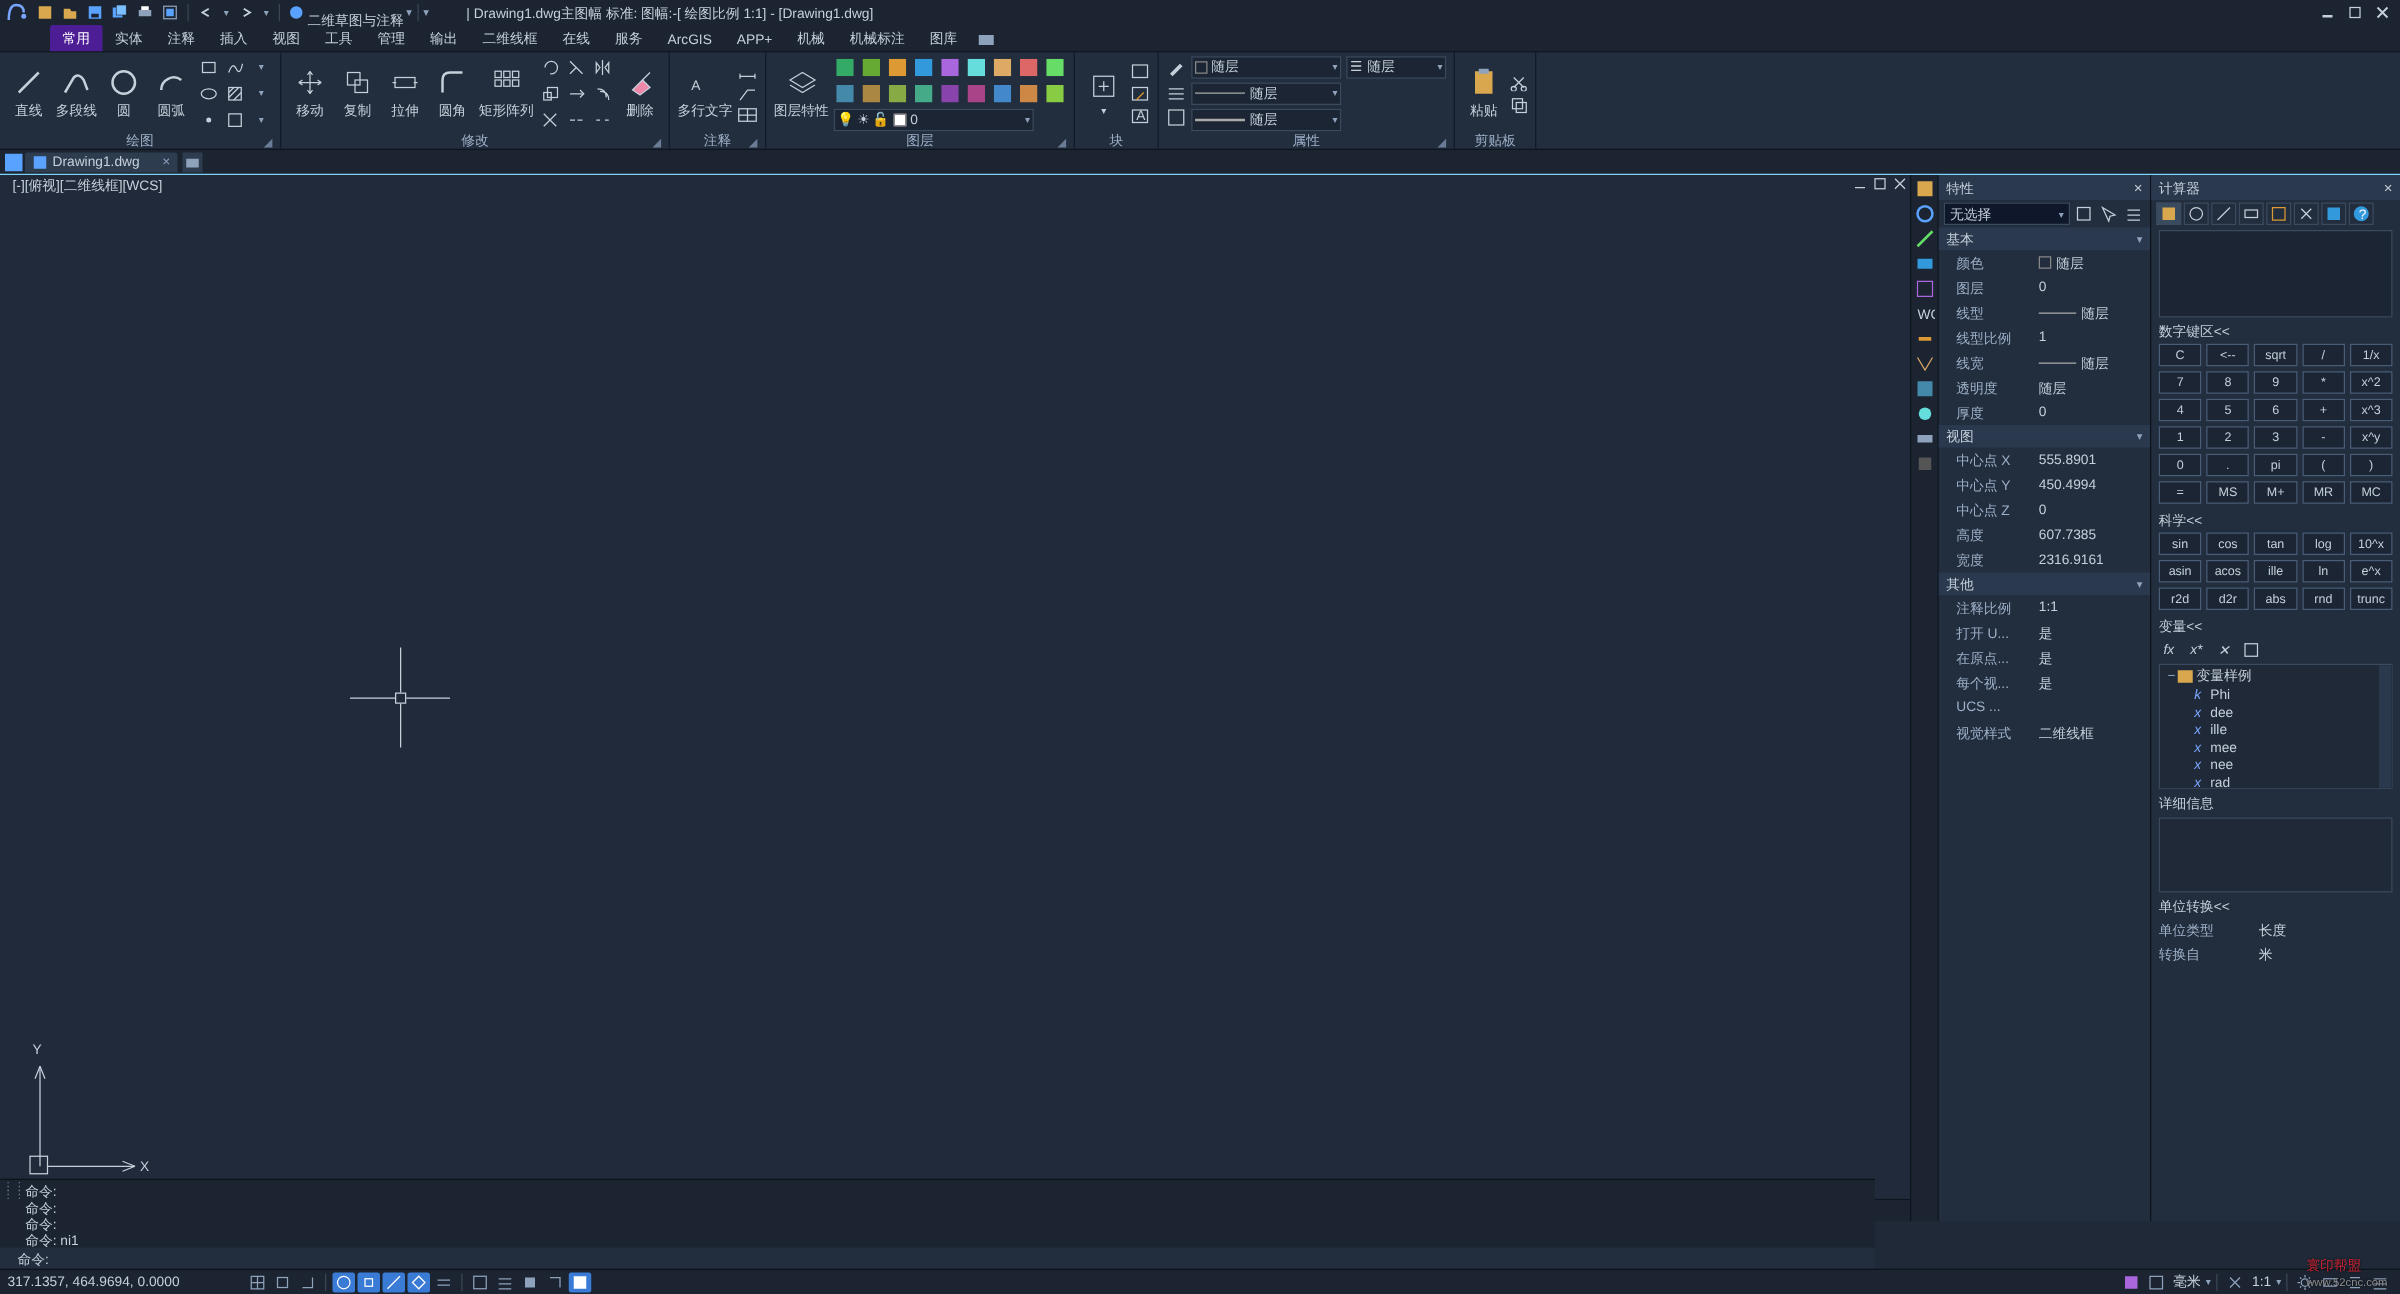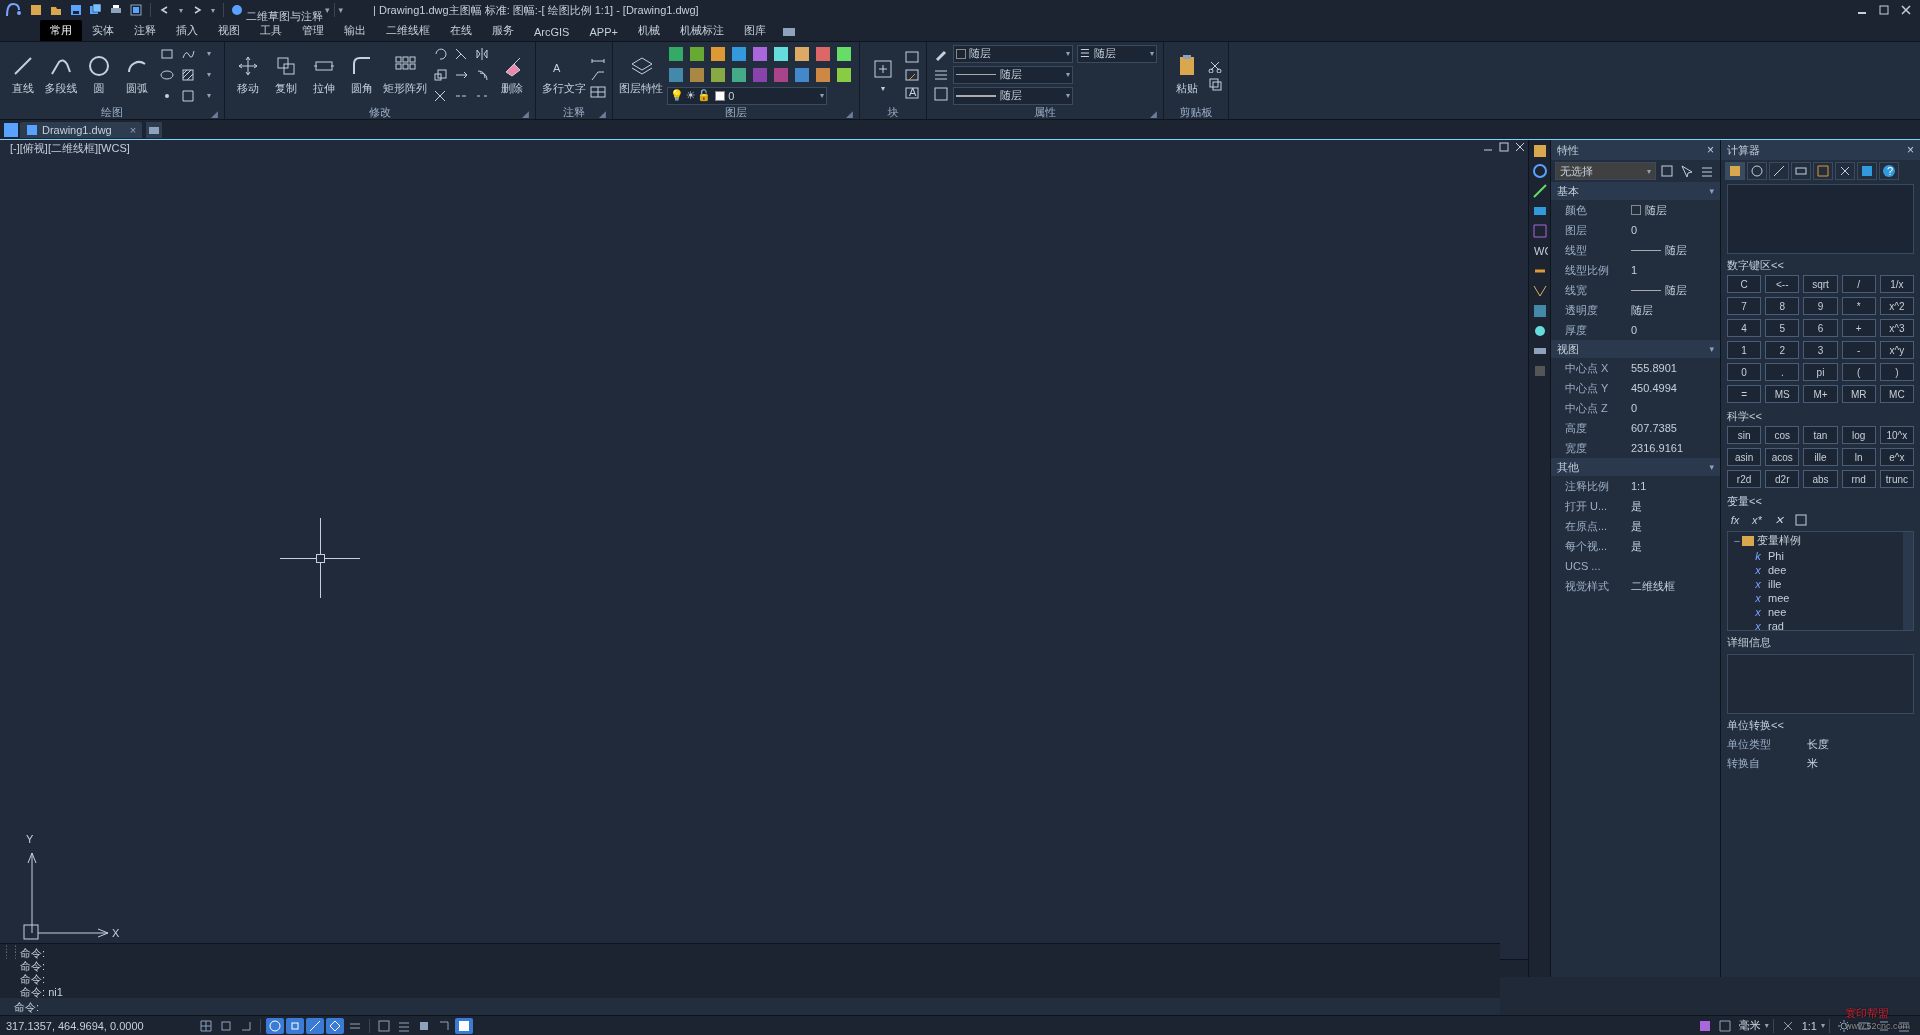--- a/index.html
+++ b/index.html
@@ -14,21 +14,21 @@
 .titlebar .ws-dot { width:10px; height:10px; border-radius:50%; background:#5aa2ff; margin:0 4px; }
 .titlebar .ws-label { margin-right:2px;margin-top:12px; }
 .titlebar .ws-dd { font-size:9px; color:#8fa2bc; cursor:pointer; }
 .titlebar .title-text { margin-left:30px; color:#c5d0db; font-size:11px; }
 .titlebar .spacer { flex:1; }
 .titlebar .winbtn { width:20px; height:16px; display:flex; align-items:center; justify-content:center; cursor:pointer; margin-left:2px; }
 
 
 .menutabs { height:22px; background:#1b2430; display:flex; align-items:flex-end; padding-left:40px; border-bottom:1px solid #0e141d; }
 .menutabs .tab { padding:3px 10px; color:#c5d0db; cursor:pointer; }
-.menutabs .tab.active { background:#000000; color:#fff; border-radius:2px 2px 0 0; }
+.menutabs .tab.active { background:#4c1d95; color:#fff; border-radius:2px 2px 0 0; }
 .menutabs .tab.last-icon { padding:3px 6px; }
 
 
 .ribbon { height:78px; background:#222d3d; display:flex; border-bottom:1px solid #0e141d; }
 .rgroup { border-right:1px solid #12192a; display:flex; flex-direction:column; padding:2px 6px 0 6px; }
 .rgroup .body { flex:1; display:flex; align-items:center; gap:4px; }
 .rgroup .label { height:14px; text-align:center; color:#9db0c8; font-size:11px; display:flex; justify-content:center; align-items:center; position:relative; }
 .rgroup .label .exp { position:absolute; right:0; bottom:0; font-size:9px; color:#6b7d96; cursor:pointer; }
 .bigbtn { width:34px; display:flex; flex-direction:column; align-items:center; gap:2px; cursor:pointer; }
 .bigbtn .ico { width:26px; height:26px; display:flex; align-items:center; justify-content:center; }
@@ -72,21 +72,21 @@
 .sidestrip .sic { width:18px; height:18px; display:flex; align-items:center; justify-content:center; cursor:pointer; }
 
 
 .panel { background:#222d3d; border-left:1px solid #0e141d; display:flex; flex-direction:column; }
 .panel.props { width:170px; }
 .panel.calc { width:200px; }
 .panel .phdr { height:20px; background:#2b394e; display:flex; align-items:center; padding:0 6px; }
 .panel .phdr .spacer { flex:1; }
 .panel .phdr .x { cursor:pointer; font-size:12px; }
 .panel .toolbar { height:22px; display:flex; align-items:center; padding:0 4px; gap:2px; }
-.panel .toolbar .sel { flex:1; height:18px; background:#404040; border:1px solid #3a4a5f; display:flex; align-items:center; padding:0 4px; }
+.panel .toolbar .sel { flex:1; height:18px; background:#0f172a; border:1px solid #3a4a5f; display:flex; align-items:center; padding:0 4px; }
 .panel .toolbar .sel .arr { font-size:8px; color:#8fa2bc; }
 .panel .toolbar .tb { width:18px; height:18px; display:flex; align-items:center; justify-content:center; cursor:pointer; }
 .panel .section-h { height:18px; background:#2b394e; display:flex; align-items:center; padding:0 6px; cursor:pointer; }
 .panel .section-h .arr { font-size:9px; color:#8fa2bc; }
 .panel .section-h .spacer { flex:1; }
 .panel .prow { height:20px; display:flex; align-items:center; padding:0 6px 0 14px;gap:12px; }
 .panel .prow .k { width:54px; color:#9db0c8; }
 .panel .prow .v { flex:1; color:#c5d0db; display:flex; align-items:center; }
 .panel .prow .sw { width:10px; height:10px; border:1px solid #888; margin-right:4px; }
 .panel .prow .ln { width:30px; border-top:1px solid #aaa; margin-right:4px; }

